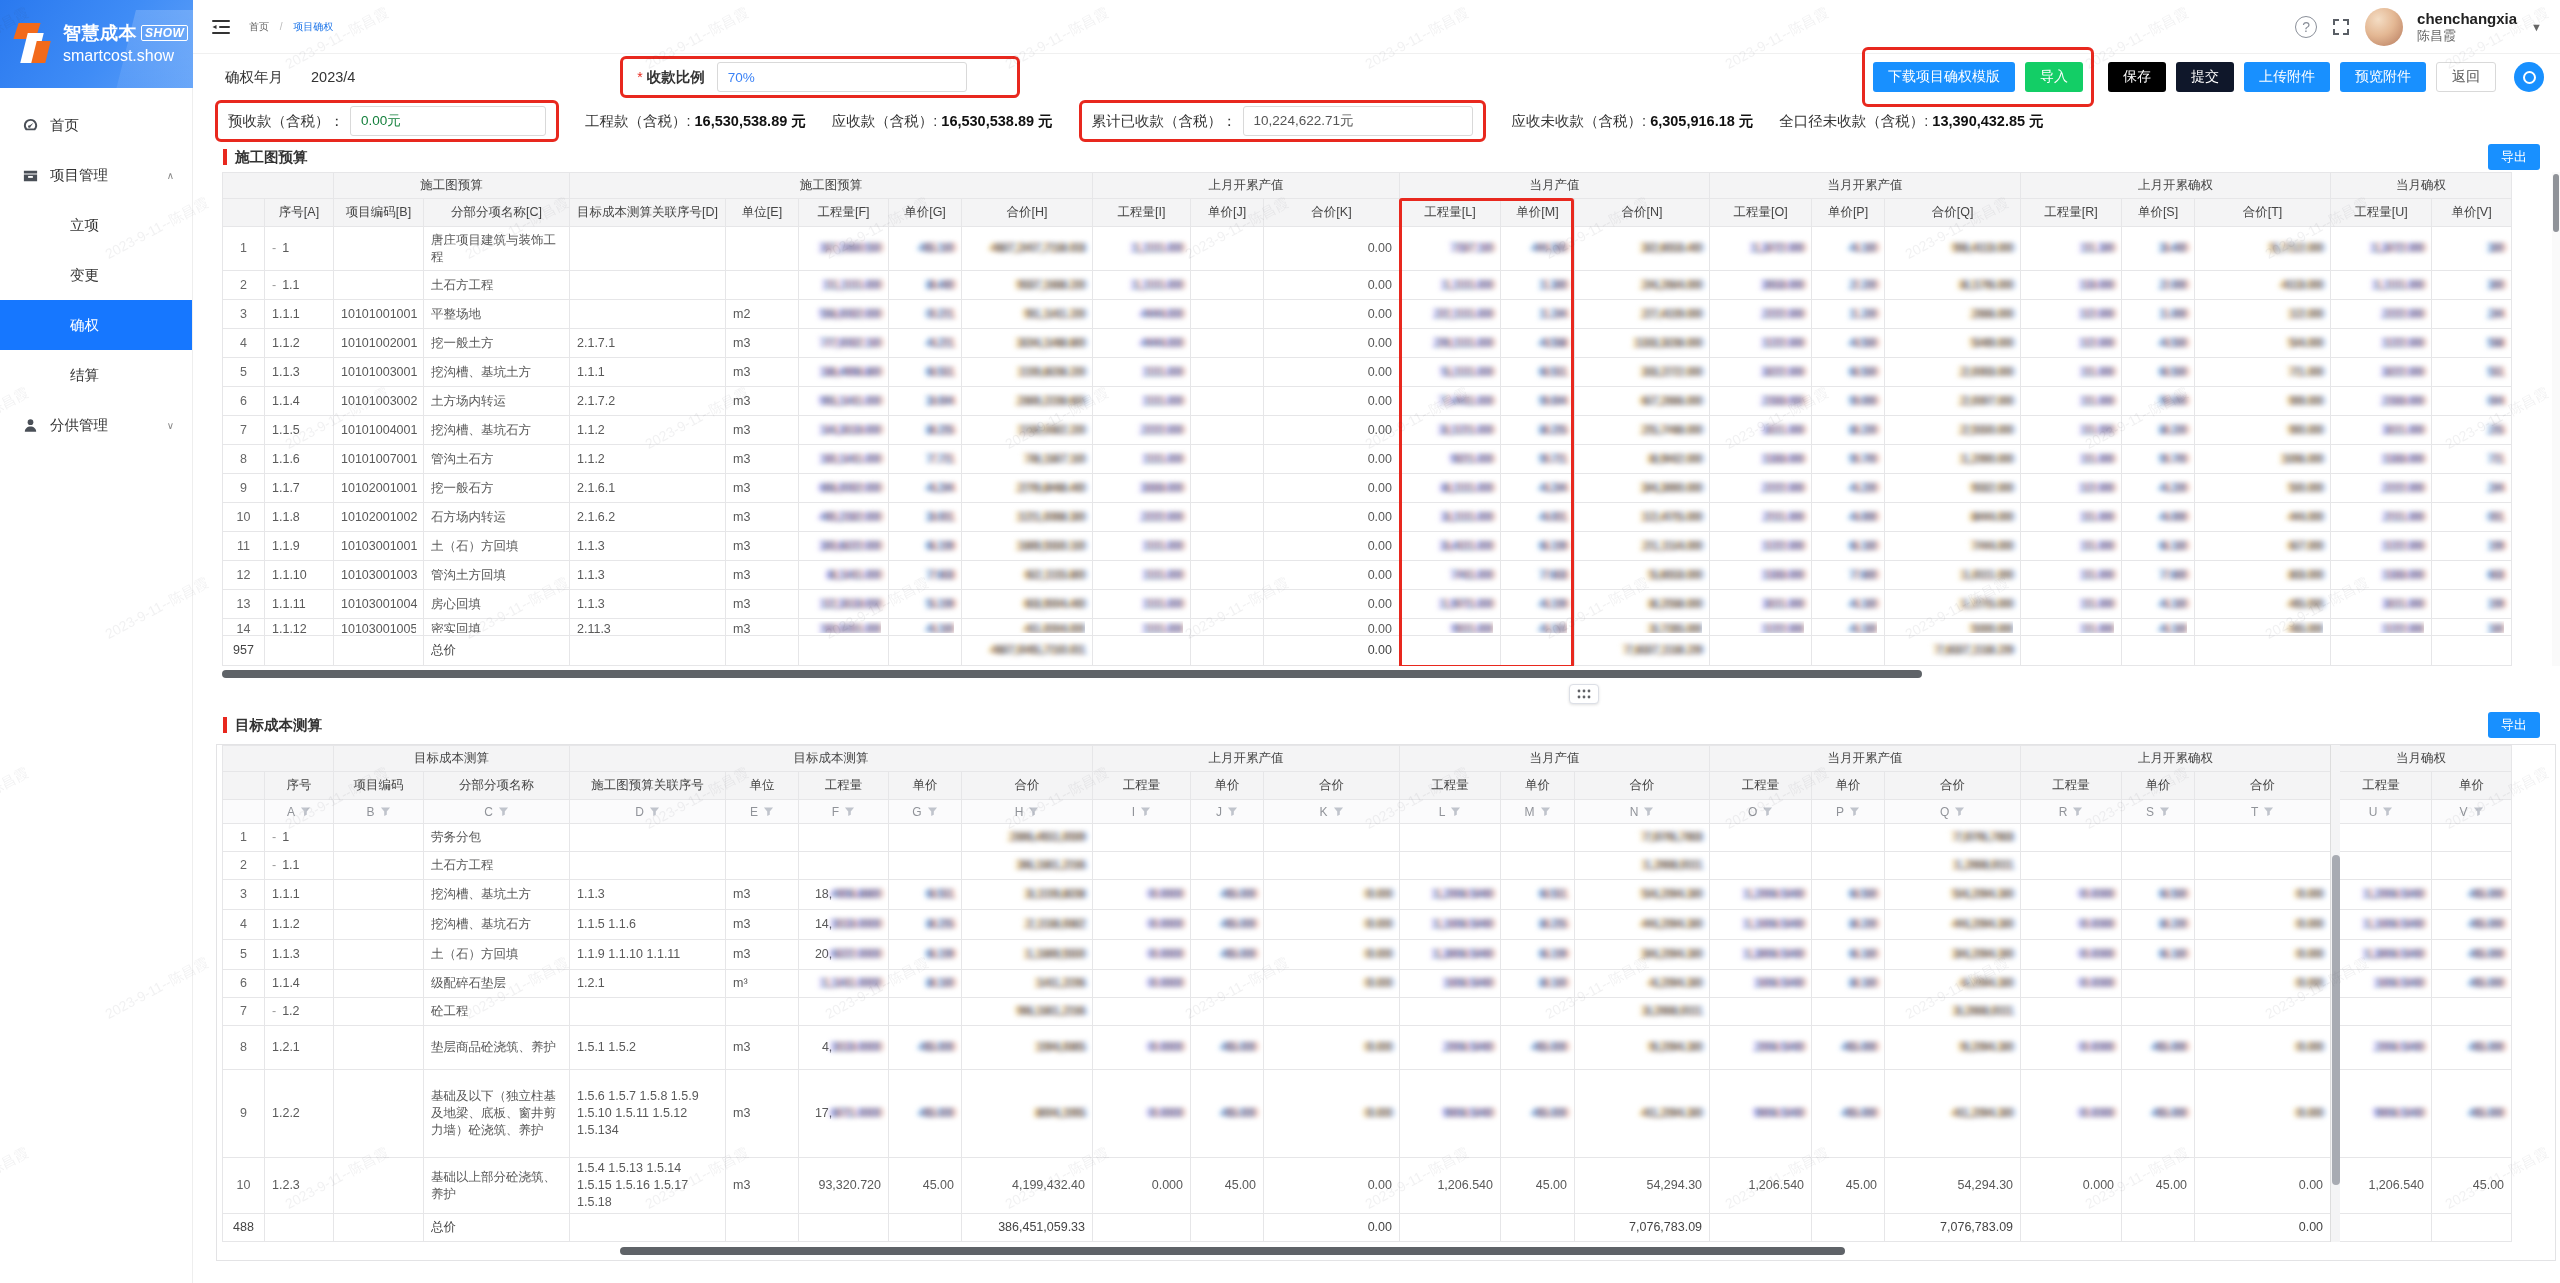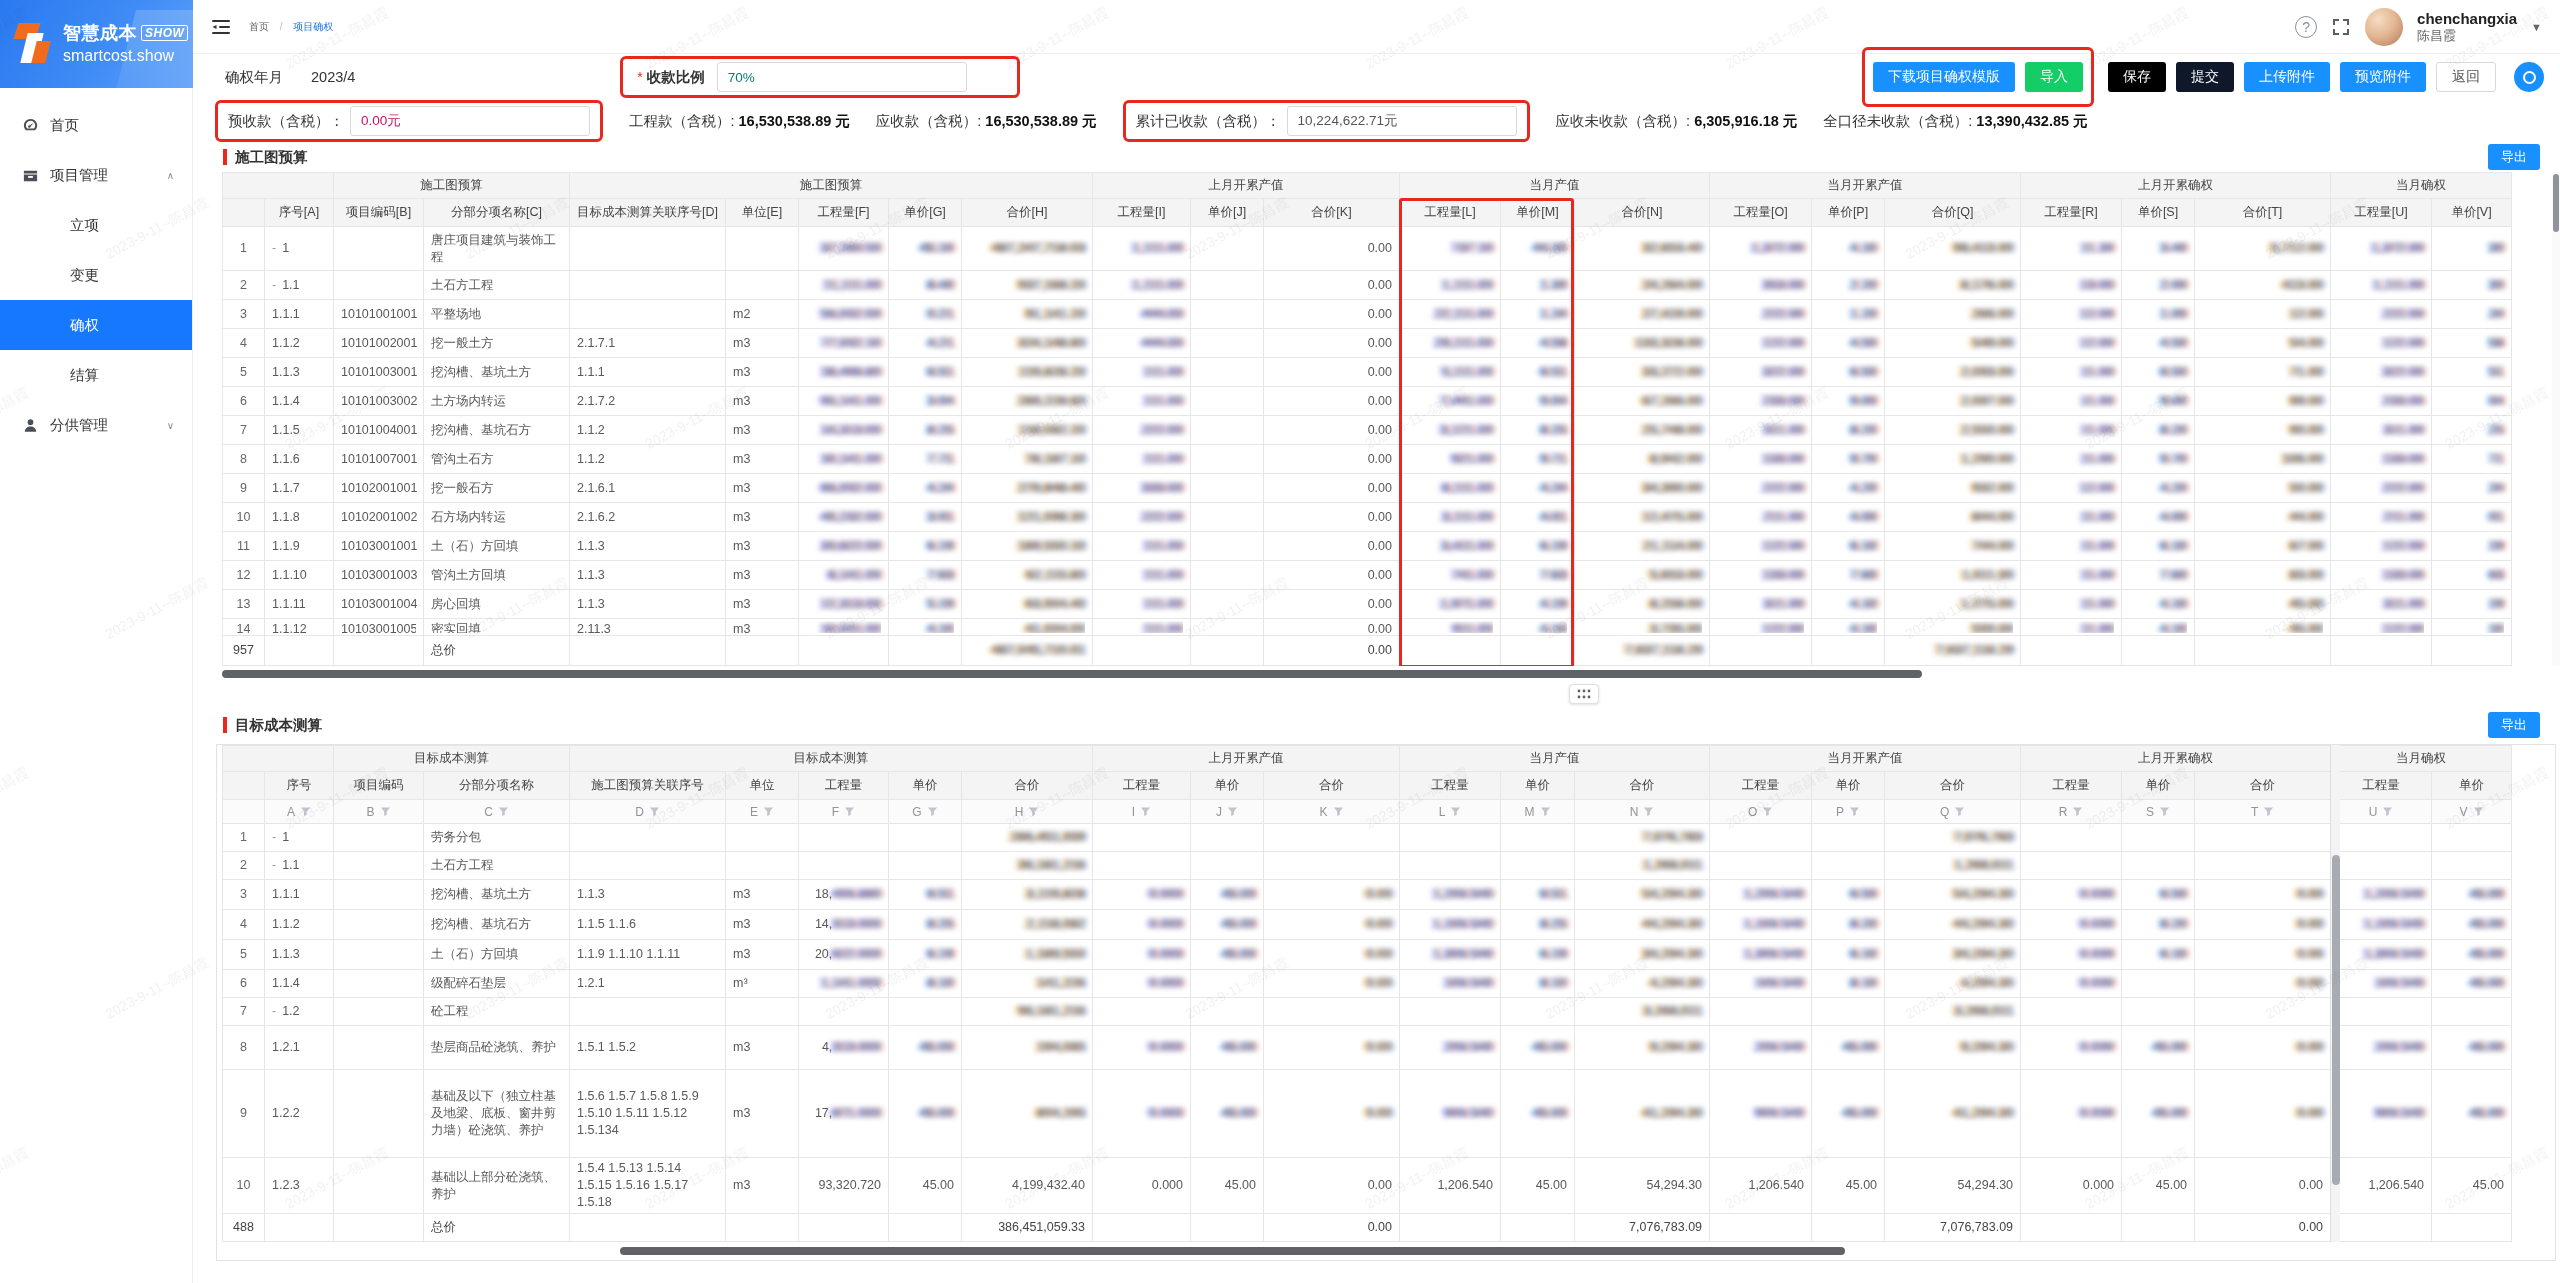--- a/index.html
+++ b/index.html
@@ -50,35 +50,35 @@
   .uname .cn { font-size:13px; color:#666; }
   .caret { color:#666; font-size:11px; cursor:pointer; }
 
   
   .toolbar { height:46px; display:flex; align-items:center; padding:0 16px 0 32px; position:relative; }
   .lbl { font-size:14.5px; color:#333; }
   .val { font-size:14.5px; color:#333; margin-left:28px; }
   .redbox { border:3px solid #e8281e; border-radius:6px; display:flex; align-items:center; }
   .ratio-box { margin-left:265px; padding:3px 12px 3px 14px; min-width:400px; }
   .req { color:#e8281e; margin-right:4px; font-size:14px; }
-  .ipt { height:30px; border:1px solid #d9d9d9; border-radius:3px; font-size:13.5px; color:#0f766e;
+  .ipt { height:30px; border:1px solid #d9d9d9; border-radius:3px; font-size:13.5px; color:#3b82f6;
     padding:0 10px; font-family:inherit; background:#fff; }
   .ratio-box .ipt { width:250px; margin-left:12px; }
   .tb-right { margin-left:auto; display:flex; align-items:center; gap:10px; }
   .btn { height:30px; border:none; border-radius:3px; font-size:14px; padding:0 15px; cursor:pointer;
     font-family:inherit; white-space:nowrap; }
   .btn-box { padding:12px 8px; gap:10px; margin-right:4px; }
   .info-circle { width:30px; height:30px; border-radius:50%; background:#1890ff; display:flex;
     align-items:center; justify-content:center; margin-left:8px; cursor:pointer; }
   .info-circle i { display:block; width:13px; height:13px; border:2px solid #fff; border-radius:50%; }
 
   
   .summary { height:42px; display:flex; align-items:center; padding-left:22px; font-size:14.5px; }
   .sum-box { padding:3px 10px; }
-  .sum-box .ipt { width:240px; margin-left:6px; color:#be185d; }
+  .sum-box .ipt { width:196px; margin-left:6px; color:#15803d; }
   .sum-item { margin-left:26px; white-space:nowrap; }
   .sum-item b { color:#111; margin-left:4px;margin-top:24px; }
   .sum-box .ipt.dark { color:#555; width:230px; }
 
   
   .sec-head { height:30px; display:flex; align-items:center; padding:0 20px 0 30px; }
   .redbar { width:4px; height:16px; background:#e8281e; margin-right:8px; }
   .sec-title { font-size:14.5px; font-weight:bold; color:#333; }
   .export-btn { margin-left:auto; height:26px; padding:0 13px; background:#1890ff; color:#fff; border:none;
     border-radius:3px; font-size:13px; cursor:pointer; font-family:inherit; }

